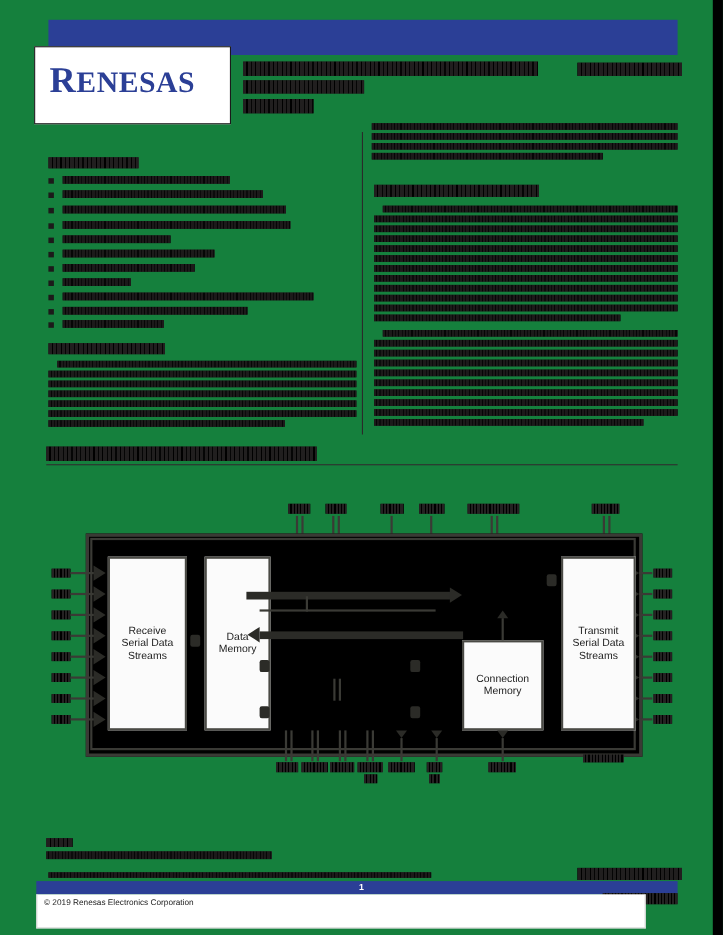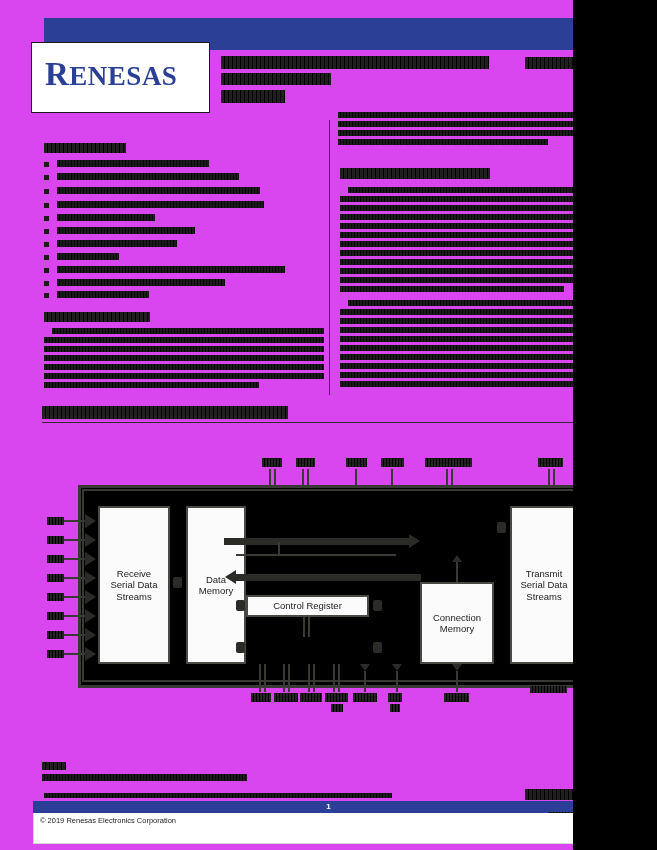--- a/index.html
+++ b/index.html
@@ -3,23 +3,23 @@
 <meta charset="utf-8">
 <title>Renesas Datasheet Page</title>
 <style>
   html,body{margin:0;padding:0;background:#000;}
   body{
     font-family:"Liberation Sans", sans-serif;
     -webkit-font-smoothing:none;
   }
   #page{
     position:relative;
-    width:573px;
+    width:648px;
     height:850px;
-    background:#d946ef;
+    background:#15803d;
     overflow:hidden;
   }
 
   
   .top-bar{
     position:absolute;
     left:44px; top:18px;
     width:572px; height:32px;
     background:#2b3f96;
   }
@@ -401,23 +401,20 @@
     <div class="bidir" style="left:133px;top:127px;"></div>
 
     <div class="blk" style="left:146px;top:56px;width:60px;height:158px;">
       <div>
         <div>Data</div>
         <div>Memory</div>
       </div>
     </div>
 
 
-    <div class="blk" style="left:206px;top:145px;width:123px;height:22px;">
-      <span>Control Register</span>
-    </div>
 
 
 
     <div class="blk" style="left:380px;top:132px;width:74px;height:82px;">
       <div>
         <div>Connection</div>
         <div>Memory</div>
       </div>
     </div>
 

